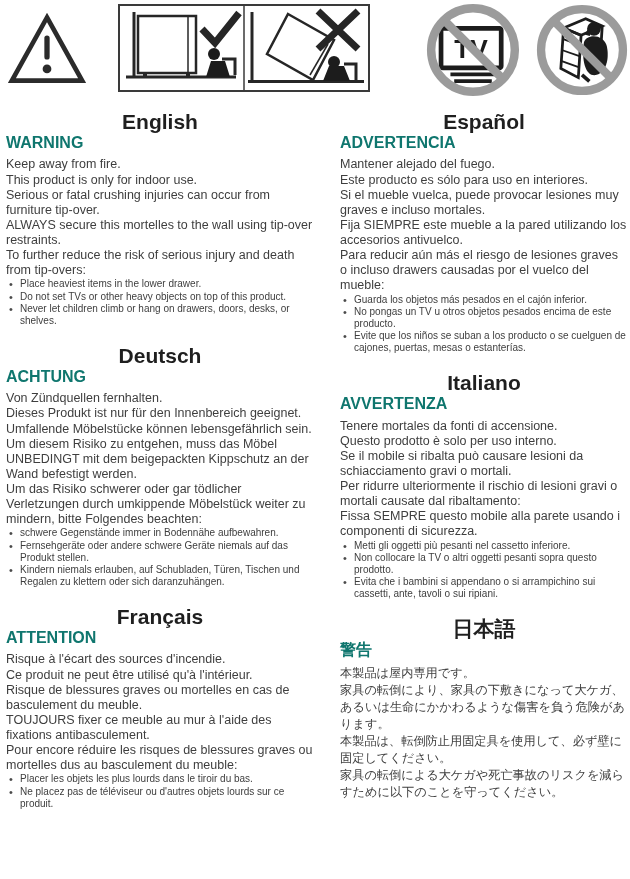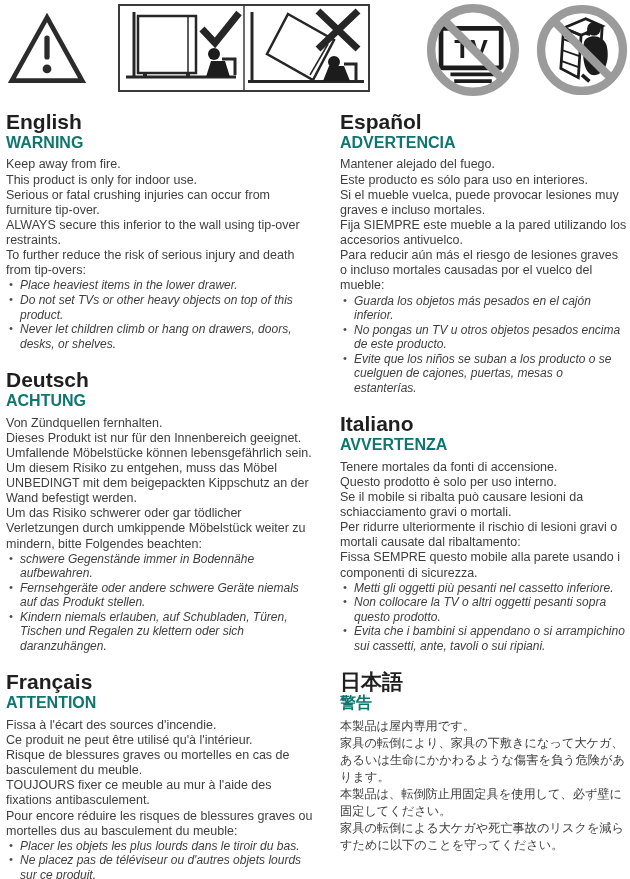--- a/index.html
+++ b/index.html
@@ -7,25 +7,25 @@
     width:630px;height:879px;background:#ffffff;overflow:hidden;
     font-family:"Liberation Sans","DejaVu Sans",sans-serif;color:#3e3e3e;
   }
   .icons-row{display:flex;align-items:flex-start;padding:2px 0 0 4px;height:100px;box-sizing:border-box;}
   .tri{margin:8px 0 0 4px;}
   .panel{margin:2px 0 0 32px;}
   .notv{margin:1px 0 0 56px;}
   .noclimb{margin:2px 0 0 16px;}
   .cols{display:grid;grid-template-columns:308px 288px;column-gap:26px;padding:10px 0 0 6px;}
   .lang-section{margin-bottom:17px;}
-  h2{font-size:21px;line-height:1.1;margin:0;color:#1f1f1f;font-weight:700;}
+  h2{font-size:21px;line-height:1.1;margin:0;color:#1f1f1f;font-weight:700;text-align:center;}
   h3{font-size:16px;line-height:1.15;margin:1px 0 5px 0;color:#0f766e;font-weight:700;}
   .lang-section p{font-size:12.5px;line-height:1.21;margin:0;}
   .lang-section ul{list-style:none;margin:0;padding:0;}
-  .lang-section li{position:relative;font-size:12px;line-height:1.21;padding-left:14px;font-style:italic;}
+  .lang-section li{position:relative;font-size:10px;line-height:1.21;padding-left:14px;}
   .lang-section li::before{content:"\2022";position:absolute;left:3px;top:0;font-size:11px;color:#4a4a4a;}
   .jp{margin-top:12px;}
   .jp p,.jp li{font-size:12.2px;line-height:1.4;}
   svg{display:block;}
 </style>
 </head>
 <body>
 
 <div>
 
@@ -94,21 +94,21 @@
   <div class="cols">
 
     <div>
 
       <section class="lang-section">
         <h2>English</h2>
         <h3>WARNING</h3>
         <p>Keep away from fire.</p>
         <p>This product is only for indoor use.</p>
         <p>Serious or fatal crushing injuries can occur from furniture tip-over.</p>
-        <p>ALWAYS secure this inferior to the wall using tip-over restraints.</p>
+        <p>ALWAYS secure this mortelles to the wall using tip-over restraints.</p>
         <p>To further reduce the risk of serious injury and death from tip-overs:</p>
         <ul>
           <li>Place heaviest items in the lower drawer.</li>
           <li>Do not set TVs or other heavy objects on top of this product.</li>
           <li>Never let children climb or hang on drawers, doors, desks, or shelves.</li>
         </ul>
       </section>
 
       <section class="lang-section">
         <h2>Deutsch</h2>
@@ -121,21 +121,21 @@
         <ul>
           <li>schwere Gegenstände immer in Bodennähe aufbewahren.</li>
           <li>Fernsehgeräte oder andere schwere Geräte niemals auf das Produkt stellen.</li>
           <li>Kindern niemals erlauben, auf Schubladen, Türen, Tischen und Regalen zu klettern oder sich daranzuhängen.</li>
         </ul>
       </section>
 
       <section class="lang-section">
         <h2>Français</h2>
         <h3>ATTENTION</h3>
-        <p>Fissa à l'écart des sources d'incendie.</p>
+        <p>Risque à l'écart des sources d'incendie.</p>
         <p>Ce produit ne peut être utilisé qu'à l'intérieur.</p>
         <p>Risque de blessures graves ou mortelles en cas de basculement du meuble.</p>
         <p>TOUJOURS fixer ce meuble au mur à l'aide des fixations antibasculement.</p>
         <p>Pour encore réduire les risques de blessures graves ou mortelles dus au basculement du meuble:</p>
         <ul>
           <li>Placer les objets les plus lourds dans le tiroir du bas.</li>
           <li>Ne placez pas de téléviseur ou d'autres objets lourds sur ce produit.</li>
 
         </ul>
       </section>
@@ -143,21 +143,21 @@
 
     <div>
 
       <section class="lang-section">
         <h2>Español</h2>
         <h3>ADVERTENCIA</h3>
         <p>Mantener alejado del fuego.</p>
         <p>Este producto es sólo para uso en interiores.</p>
         <p>Si el mueble vuelca, puede provocar lesiones muy graves e incluso mortales.</p>
         <p>Fija SIEMPRE este mueble a la pared utilizando los accesorios antivuelco.</p>
-        <p>Para reducir aún más el riesgo de lesiones graves o incluso mortales causadas por el vuelco del mueble:</p>
+        <p>Para reducir aún más el riesgo de lesiones graves o incluso drawers causadas por el vuelco del mueble:</p>
         <ul>
           <li>Guarda los objetos más pesados en el cajón inferior.</li>
           <li>No pongas un TV u otros objetos pesados encima de este producto.</li>
           <li>Evite que los niños se suban a los producto o se cuelguen de cajones, puertas, mesas o estanterías.</li>
         </ul>
       </section>
 
       <section class="lang-section">
         <h2>Italiano</h2>
         <h3>AVVERTENZA</h3>

